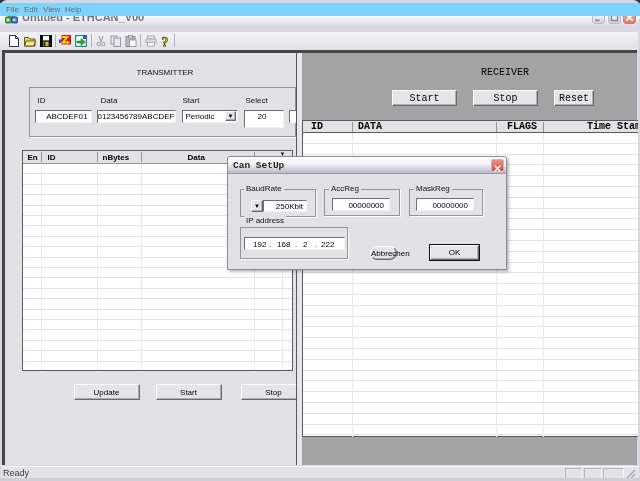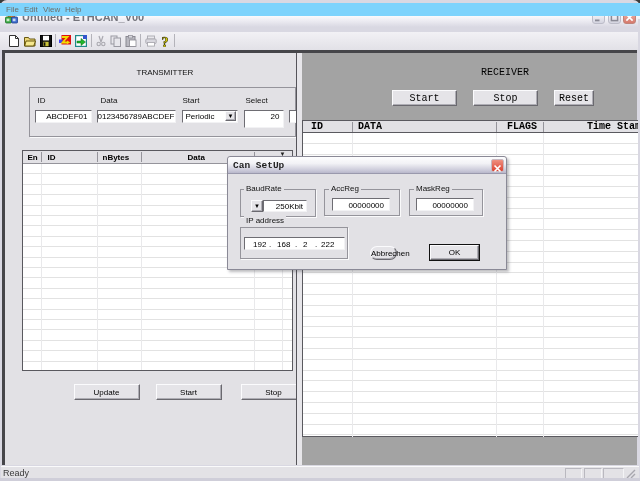--- a/index.html
+++ b/index.html
@@ -141,21 +141,21 @@
     <div class="groupbox" style="left:24px; top:34px; width:267px; height:50px;"></div>
     <div class="lbl" style="left:33px; top:43px;">ID</div>
     <div class="edit" style="left:30px; top:57px; width:57px; height:13px; text-align:right; padding:1px 3px 0 0;">ABCDEF01</div>
     <div class="lbl" style="left:96px; top:43px;">Data</div>
     <div class="edit" style="left:92px; top:57px; width:79px; height:13px; text-align:center; padding-top:1px;">0123456789ABCDEF</div>
     <div class="lbl" style="left:178px; top:43px;">Start</div>
     <div class="edit" style="left:177px; top:57px; width:56px; height:13px; padding:1px 0 0 3px;">Periodic
       <span class="btn" style="right:0.5px; top:0.5px; width:11px; height:9.5px; font-size:6px; line-height:9px;">▼</span>
     </div>
     <div class="lbl" style="left:241px; top:43px;">Select</div>
-    <div class="edit" style="left:239px; top:57px; width:40px; height:18px; text-align:right; padding:1px 3px 0 0;">20</div>
+    <div class="edit" style="left:239px; top:57px; width:40px; height:18px; text-align:center; padding:1px 3px 0 0;">20</div>
     <div class="edit" style="left:284px; top:57px; width:8px; height:13px;"></div>
 
     <div id="ltable" style="position:absolute; left:17px; top:97px; width:271px; height:221px; background:#fff; border:1px solid #5a595f;"></div>
     <div id="lhead" style="position:absolute; left:18px; top:98px; width:269px; height:13px; background:#e2e1e5; border-bottom:1px solid #95949b; font-size:8px; font-weight:bold;">
       <span style="position:absolute; left:5px; top:2px;">En</span>
       <span style="position:absolute; left:25px; top:2px;">ID</span>
       <span style="position:absolute; left:80px; top:2px;">nBytes</span>
       <span style="position:absolute; left:165px; top:2px;">Data</span>
       <span class="hsep" style="left:18px;"></span>
       <span class="hsep" style="left:74px;"></span>

